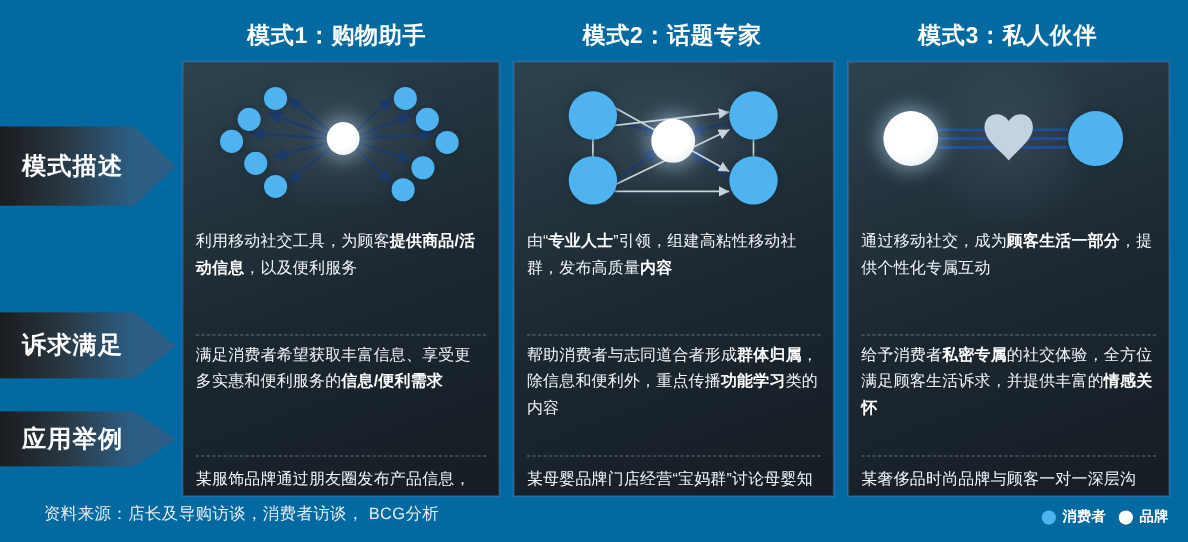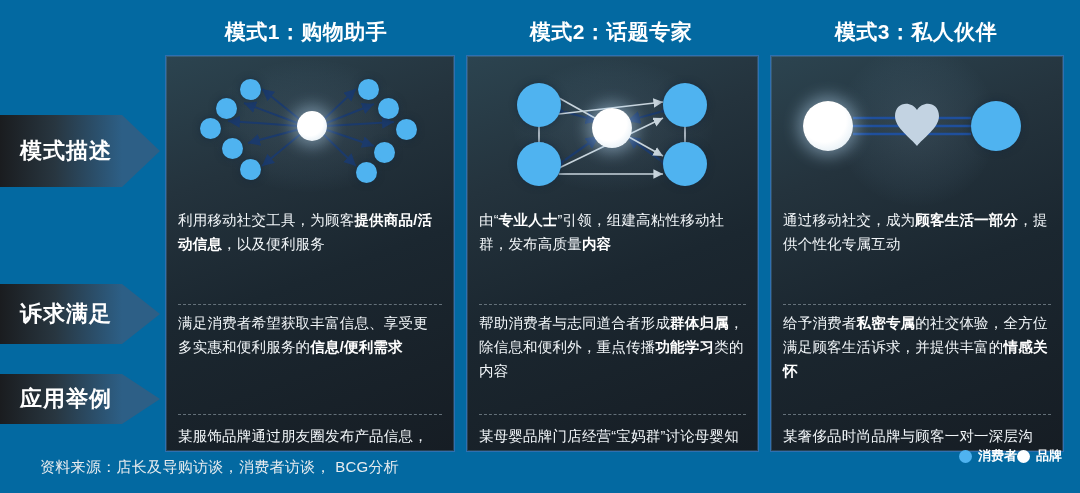--- a/index.html
+++ b/index.html
@@ -61,21 +61,21 @@
   .a3{top:374px;width:160px;height:50px;}
   .a1 .body{width:122px;}
   .a1 .tip{border-top:36px solid transparent;border-bottom:36px solid transparent;border-left:38px solid #2d5f86;}
   .a2 .body{width:122px;}
   .a2 .tip{border-top:30px solid transparent;border-bottom:30px solid transparent;border-left:38px solid #2d5f86;}
   .a3 .body{width:122px;}
   .a3 .tip{border-top:25px solid transparent;border-bottom:25px solid transparent;border-left:38px solid #2d5f86;}
 
   
   .source{position:absolute;left:40px;bottom:16px;font-size:15px;font-weight:normal;color:#e8ecef;letter-spacing:.3px;}
-  .legend{position:absolute;right:18px;bottom:28px;display:flex;align-items:center;}
+  .legend{position:absolute;right:18px;bottom:14px;display:flex;align-items:center;gap:12px;}
   .legend .item{display:flex;align-items:center;gap:6px;font-size:13px;font-weight:bold;color:#ffffff;}
   .legend .dot{width:13px;height:13px;border-radius:50%;display:inline-block;}
   .legend .dot.blue{background:#4fb3f0;}
   .legend .dot.white{background:#ffffff;}
 </style>
 </head>
 <body>
 
 <div class="slide">
 

